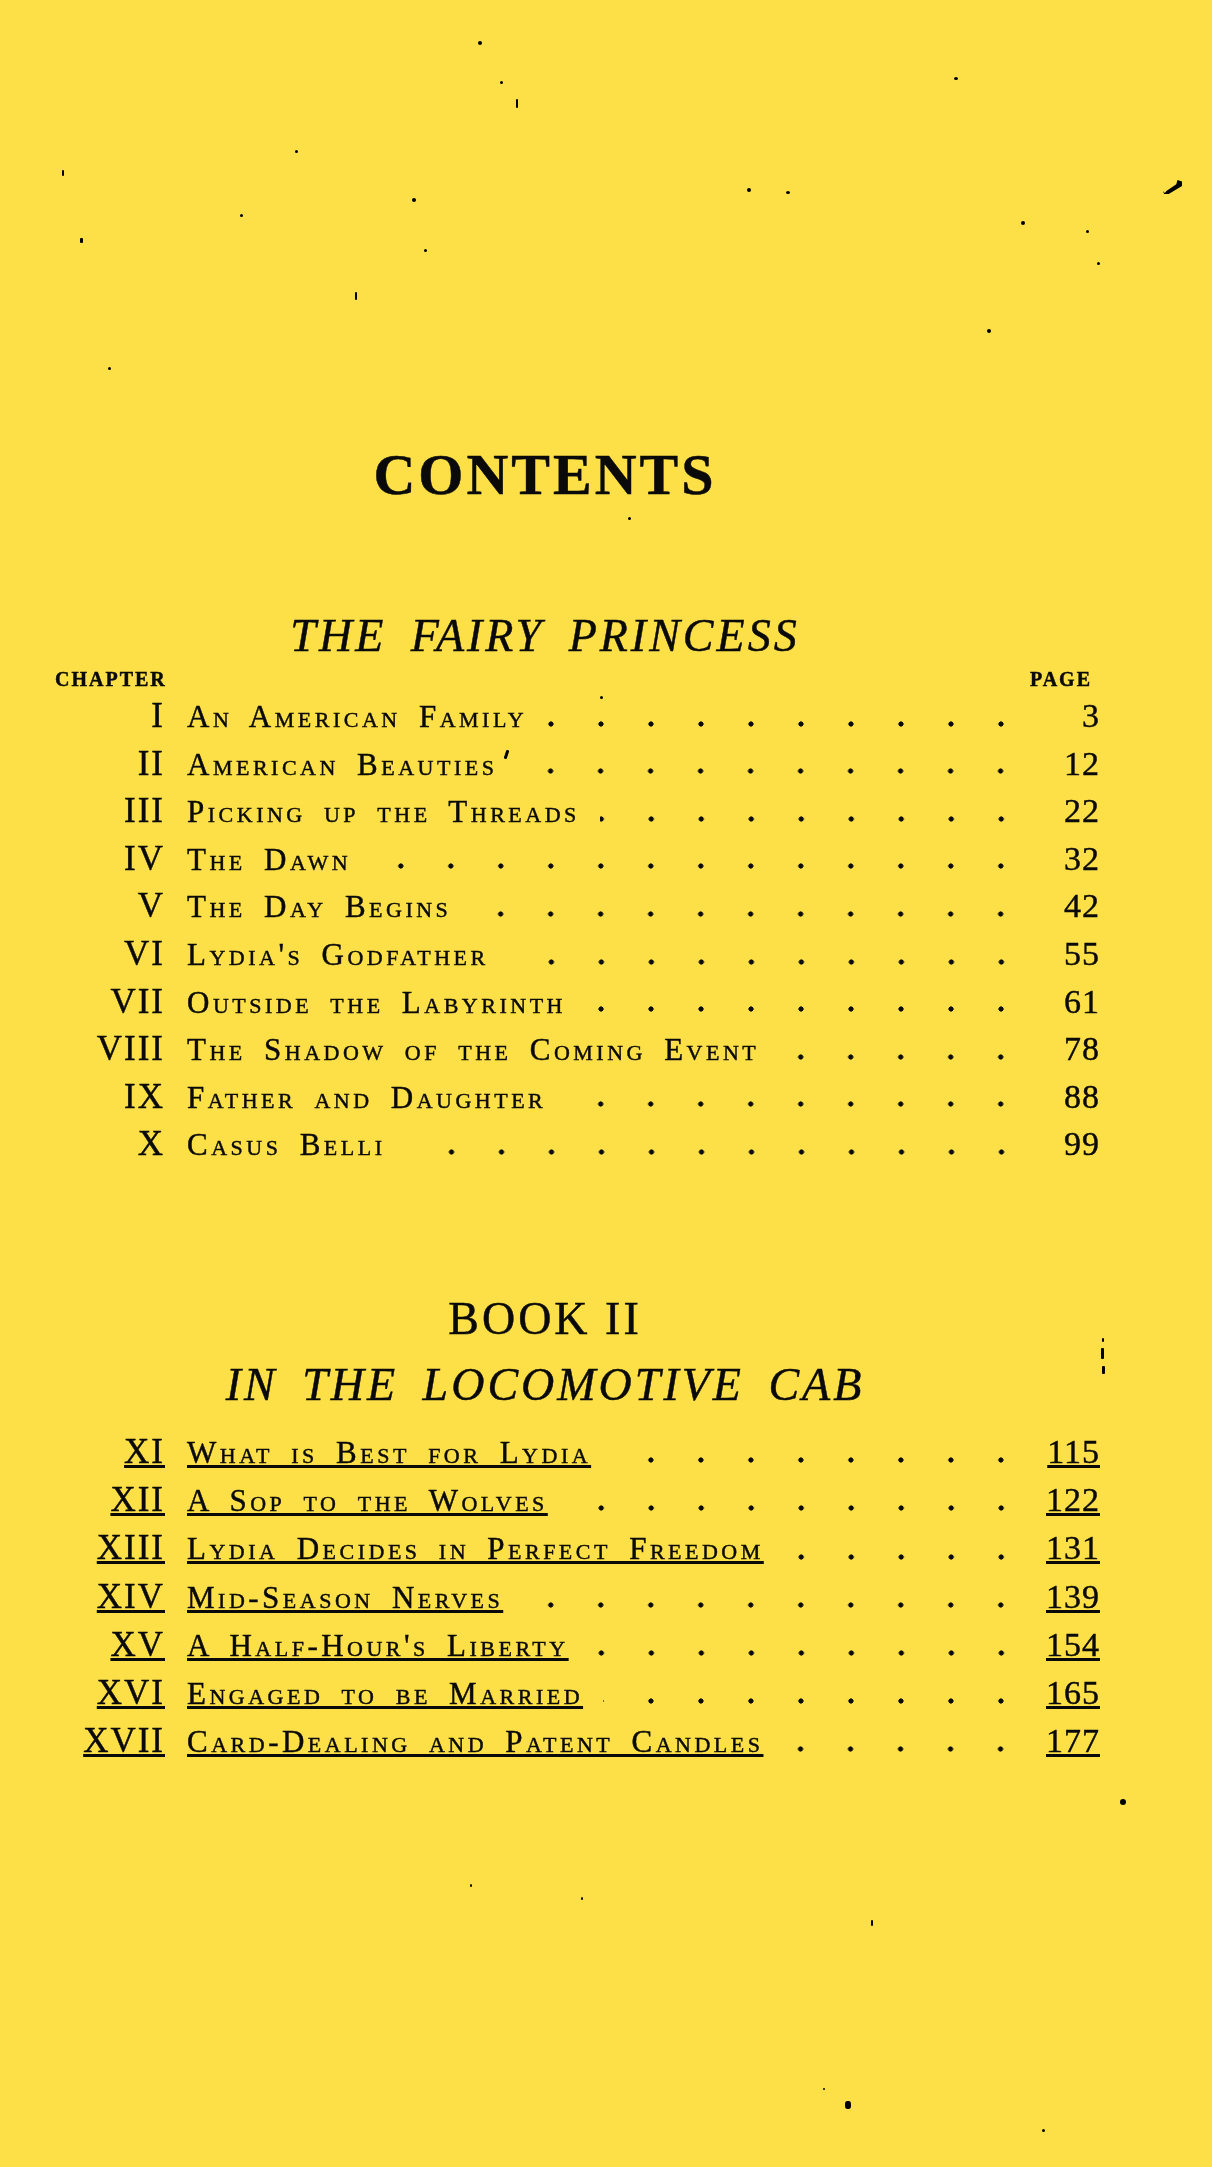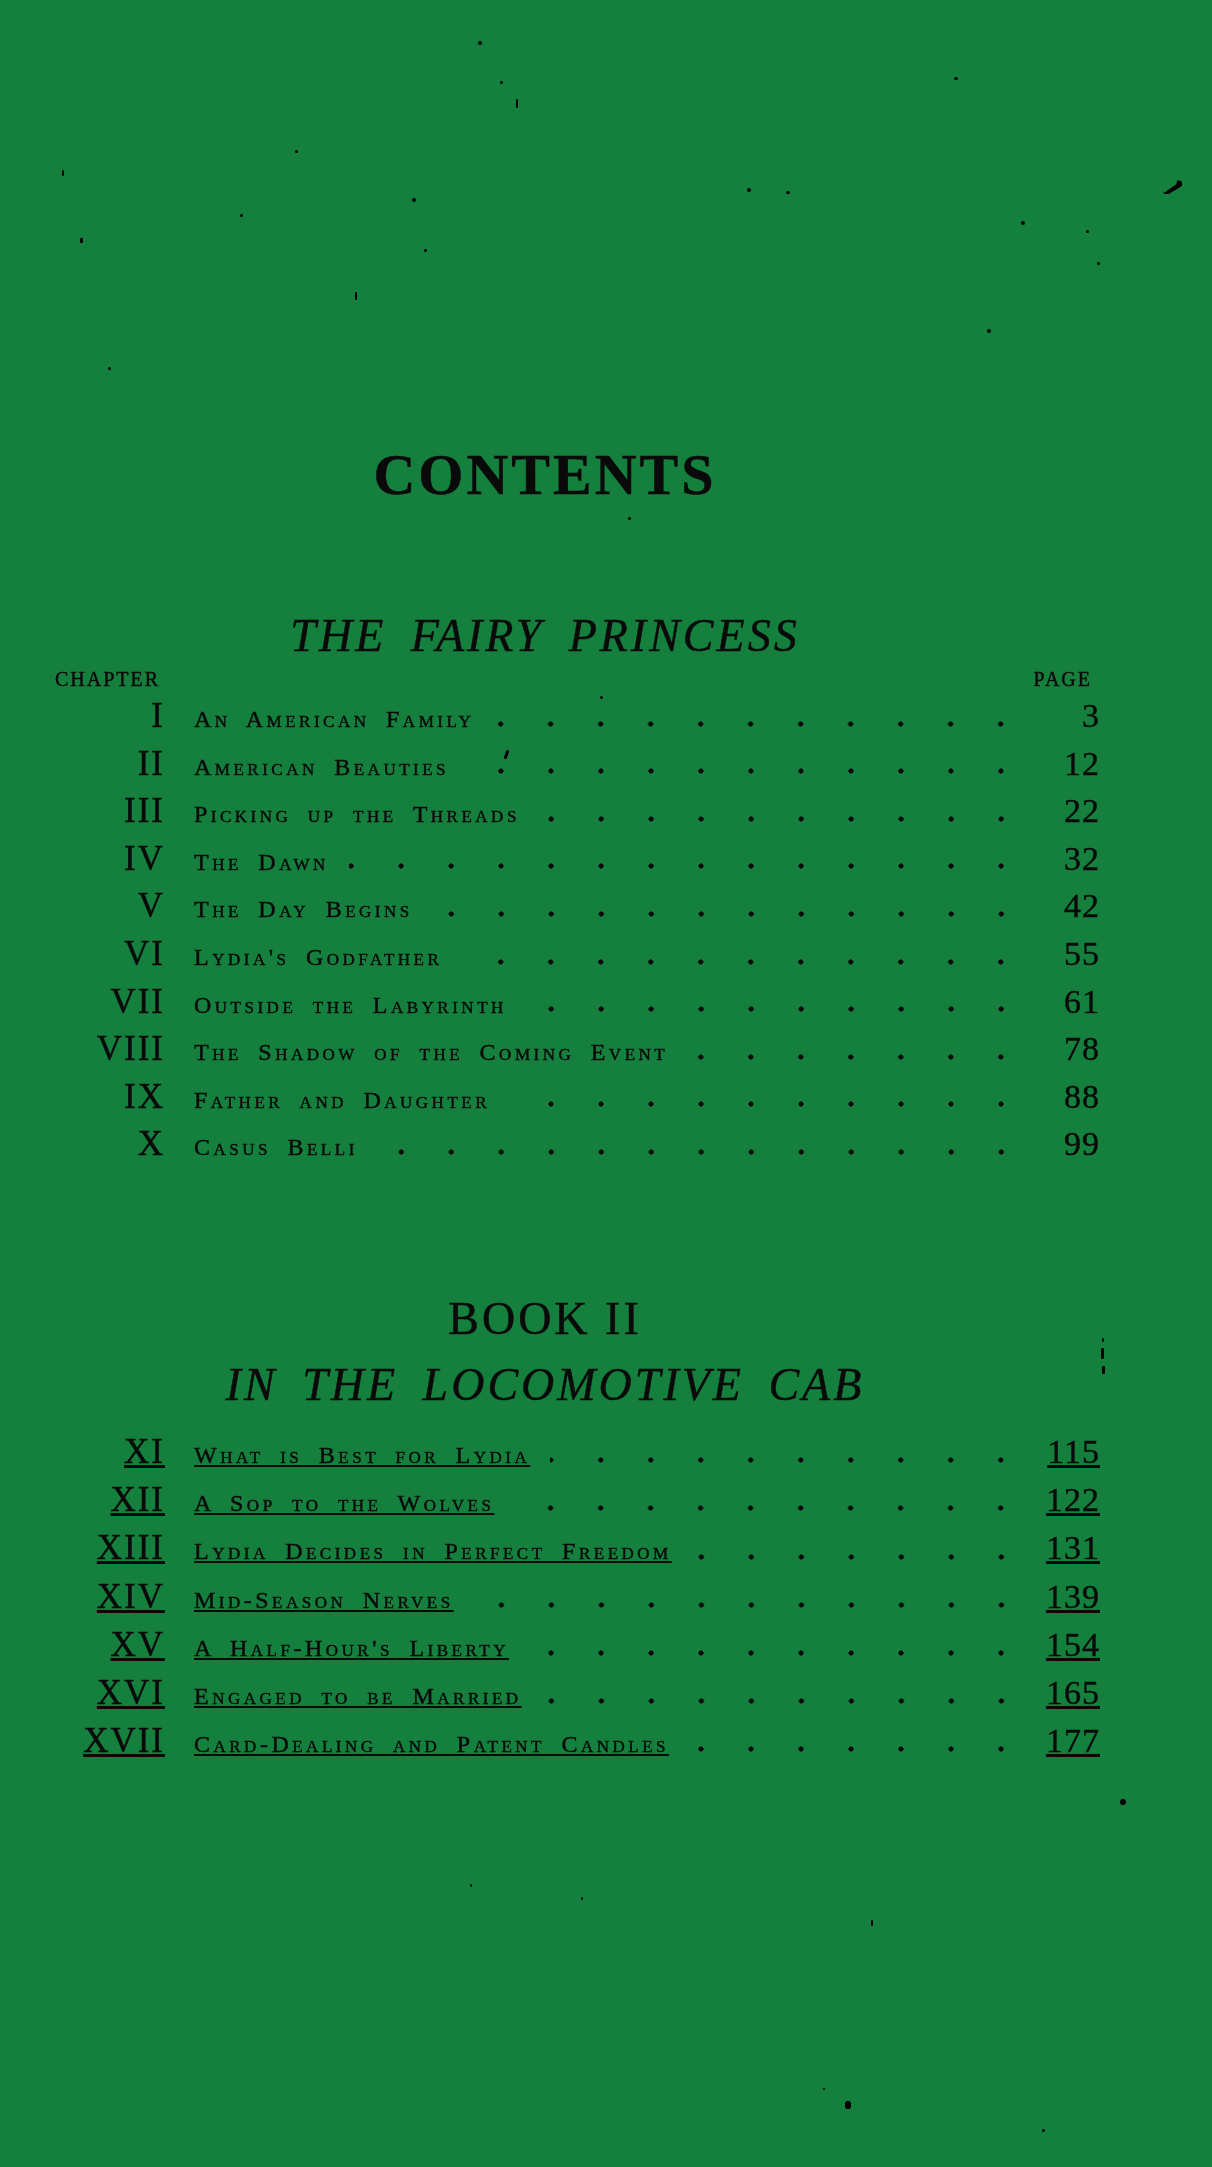--- a/index.html
+++ b/index.html
@@ -4,21 +4,21 @@
 <style>
   html, body {
     margin: 0;
     padding: 0;
     background: #ffffff;
   }
   .page {
     position: relative;
     width: 1212px;
     height: 2167px;
-    background: #15803d;
+    background: #fde047;
     overflow: hidden;
     font-family: "Liberation Serif", "DejaVu Serif", serif;
     color: #0a0a0a;
   }
   .ink {
     color: #0a0a0a;
     -webkit-text-stroke: 0.45px currentColor;
   }
   .centered-block {
     position: absolute;
@@ -52,21 +52,21 @@
 
   .col-headers {
     position: absolute;
     top: 669px;
     left: 55px;
     width: 1037px;
     display: flex;
     justify-content: space-between;
     align-items: baseline;
     font-size: 20px;
-    font-weight: normal;
+    font-weight: bold;
     letter-spacing: 2px;
     line-height: 1;
     text-align: center;
   }
 
   .toc-rows {
     position: absolute;
     left: 57px;
     width: 1043px;
   }
@@ -82,22 +82,22 @@
   .toc-rows.b2 .toc-row { height: 48.2px; line-height: 48.2px; }
   .chapter-numeral {
     width: 108px;
     flex: none;
     text-align: right;
     font-size: 35px;
     letter-spacing: 2px;
   }
   .chapter-title {
     flex: none;
-    margin-left: 29px;
-    font-size: 24px;
+    margin-left: 22px;
+    font-size: 31px;
     font-variant: small-caps;
     font-variant-caps: small-caps;
     letter-spacing: 3.5px;
     word-spacing: 7px;
   }
   .dot-leader {
     flex: 1 1 auto;
     align-self: flex-end;
     height: 6px;
     margin: 0 10px 13px 20px;

